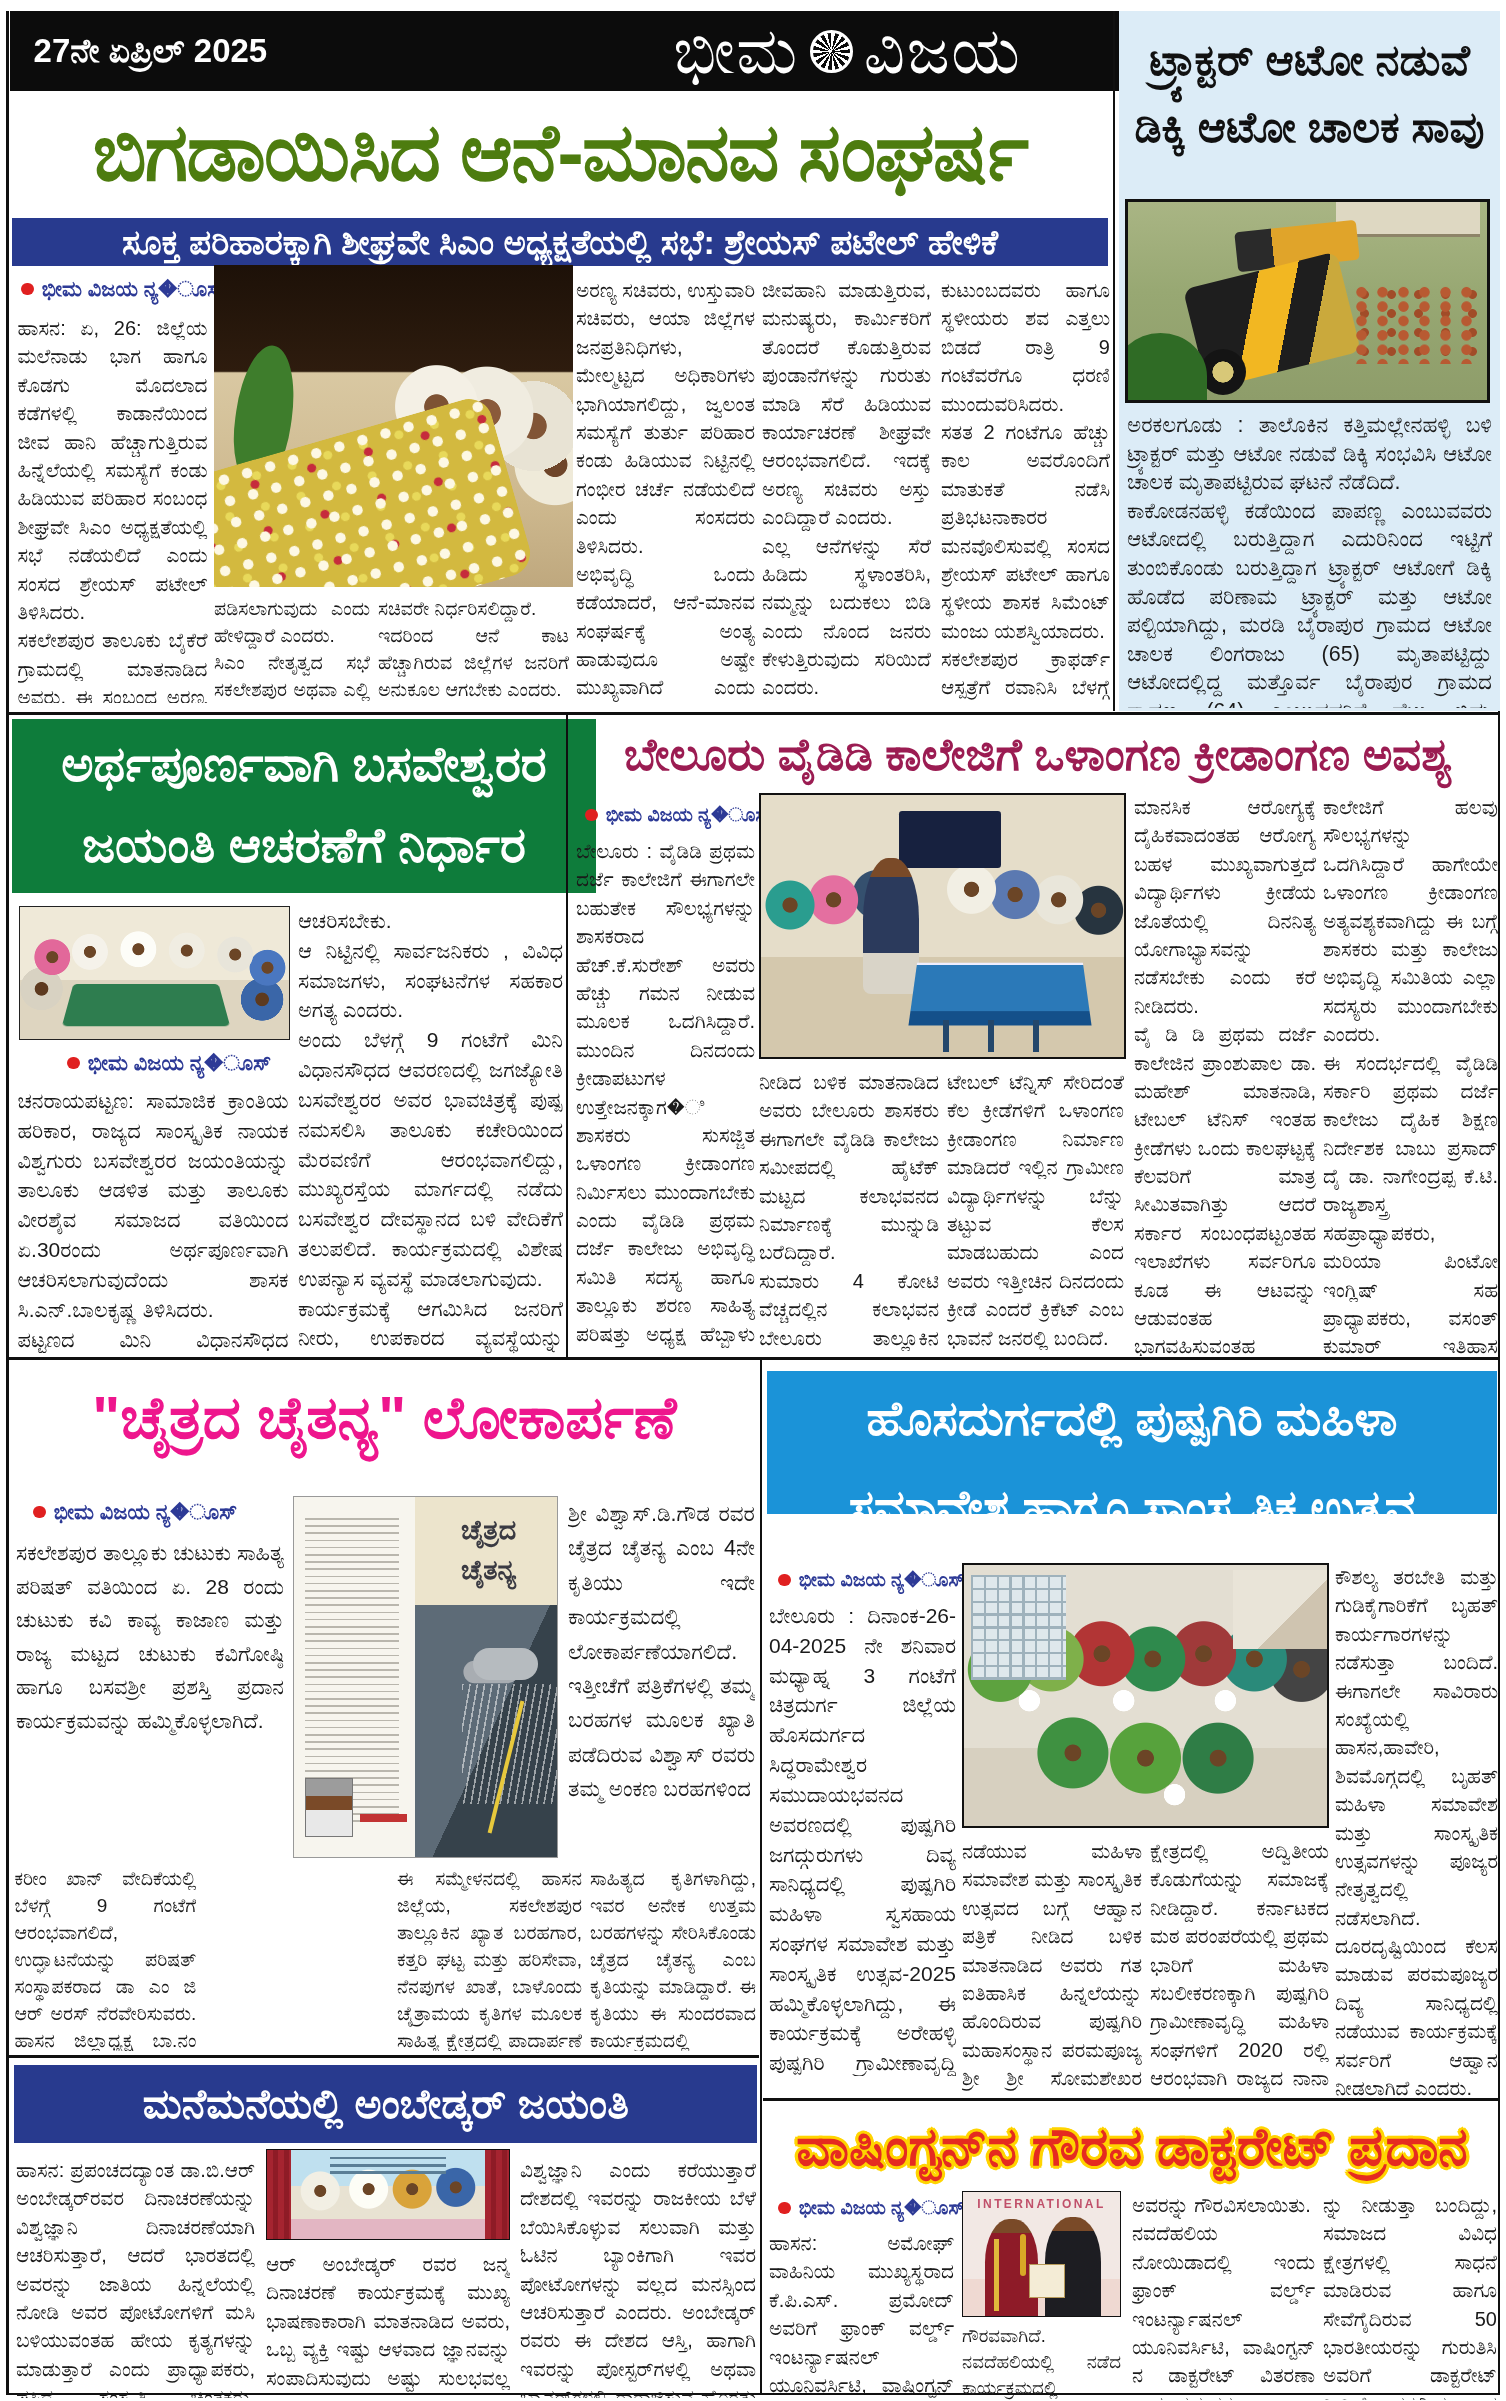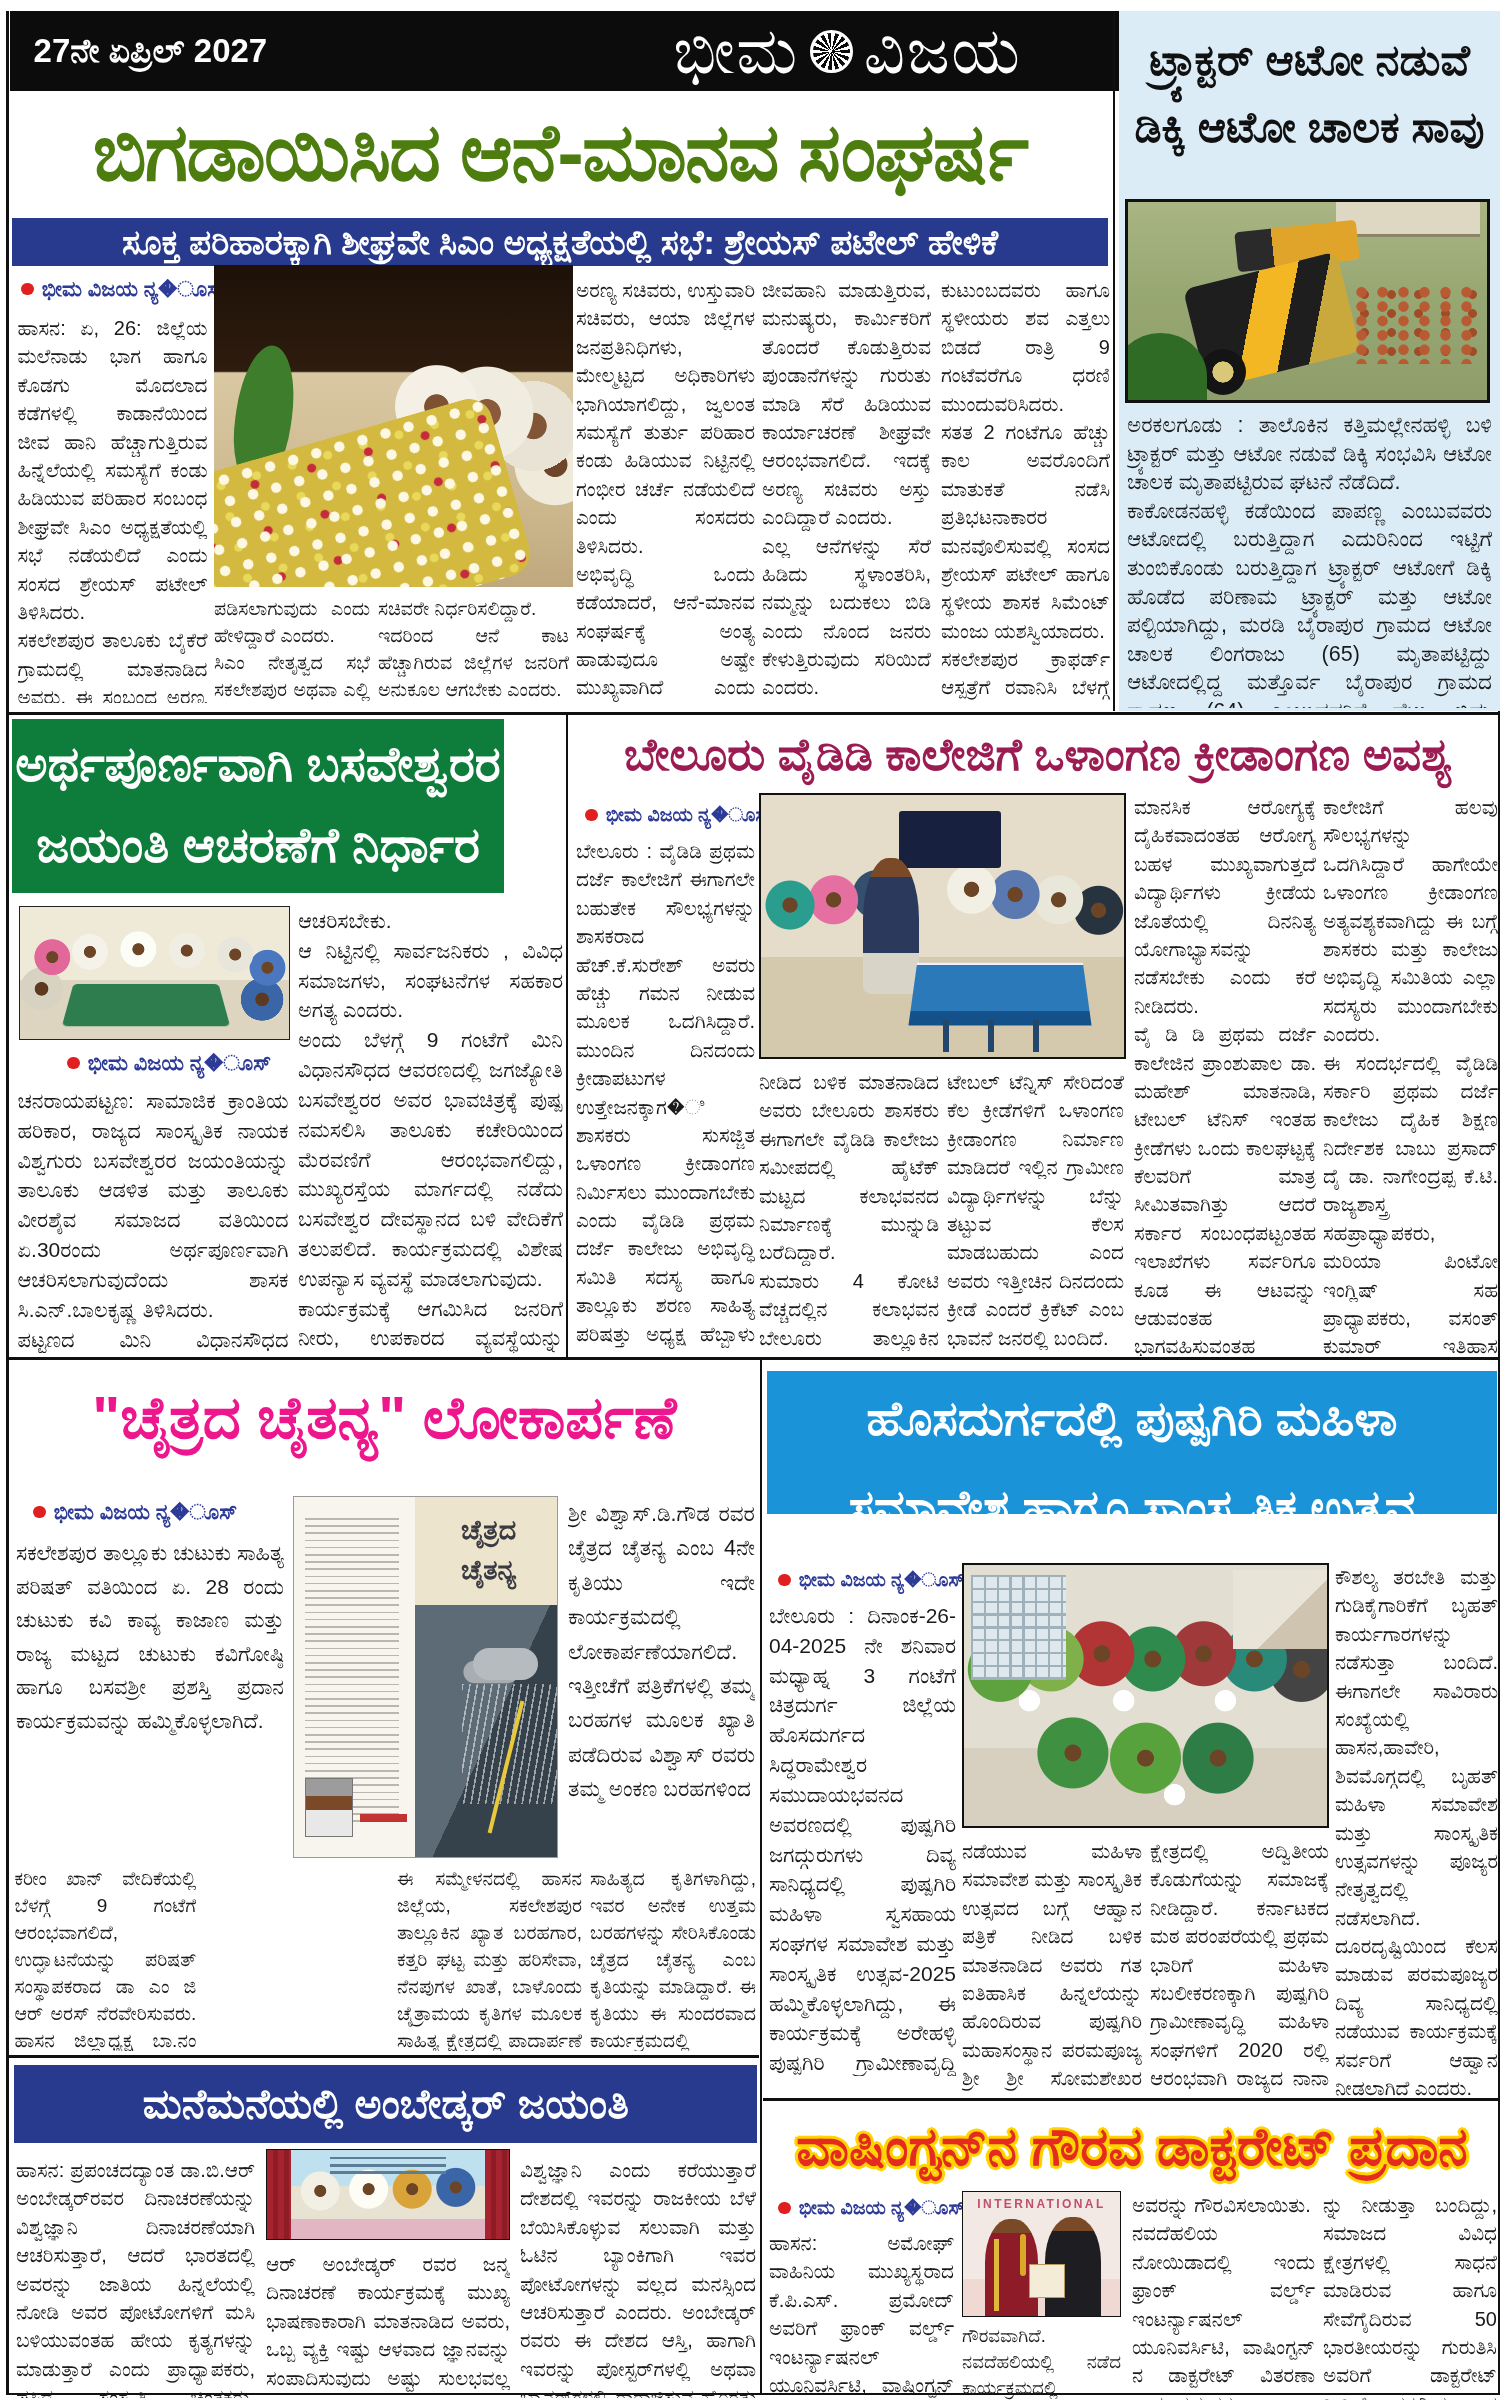--- a/index.html
+++ b/index.html
@@ -26,21 +26,21 @@
 </head>
 <body>
 
 <div id="page">
 
   <div class="rule" style="left:6.4px;top:11px;width:2.4px;height:2384px;"></div>
   <div class="rule" style="left:1498px;top:11px;width:2.4px;height:2384px;"></div>
   <div class="rule" style="left:6.4px;top:2393px;width:1494px;height:2.4px;"></div>
 
   <div id="hdr" class="abs">
-    <span class="date">27ನೇ ಏಪ್ರಿಲ್ 2027</span>
+    <span class="date">27ನೇ ಏಪ್ರಿಲ್ 2025</span>
     <span class="mast">
       <span>ಭೀಮ</span>
       <span class="wheel"></span>
       <span>ವಿಜಯ</span>
     </span>
     <span class="pg">02</span>
   </div>
 
   <div class="hl" style="left:12px;top:92px;width:1096px;height:121px;font-size:80px;line-height:121px;color:#4d7c0f;letter-spacing:-1.6px;">ಬಿಗಡಾಯಿಸಿದ ಆನೆ-ಮಾನವ ಸಂಘರ್ಷ</div>
   <div class="hl" style="left:12px;top:218px;width:1096px;height:48px;background:#283a8e;color:#fff;font-size:34px;line-height:48px;">ಸೂಕ್ತ ಪರಿಹಾರಕ್ಕಾಗಿ ಶೀಘ್ರವೇ ಸಿಎಂ ಅಧ್ಯಕ್ಷತೆಯಲ್ಲಿ ಸಭೆ: ಶ್ರೇಯಸ್ ಪಟೇಲ್ ಹೇಳಿಕೆ</div>
@@ -97,21 +97,21 @@
     <div class="fig" style="left:62%;top:42%;width:36%;height:40%;background:
          radial-gradient(circle,#b85a32 4.8px,rgba(0,0,0,0) 5.6px),radial-gradient(circle,#a14c28 4px,rgba(0,0,0,0) 4.8px);
          background-size:21px 14.4px,27px 19px;"></div>
     <div class="fig" style="left:-4%;top:66%;width:26%;height:44%;background:#2f6b25;border-radius:50% 50% 0 0;"></div>
   </div>
   <div class="col" style="left:1127px;top:411px;width:365px;height:297px;font-size:21.5px;line-height:1.33;">ಅರಕಲಗೂಡು : ತಾಲೊಕಿನ ಕತ್ತಿಮಲ್ಲೇನಹಳ್ಳಿ ಬಳಿ ಟ್ರ್ಯಾಕ್ಟರ್ ಮತ್ತು ಆಟೋ ನಡುವೆ ಡಿಕ್ಕಿ ಸಂಭವಿಸಿ ಆಟೋ ಚಾಲಕ ಮೃತಾಪಟ್ಟಿರುವ ಘಟನೆ ನೆಡೆದಿದೆ.
 ಕಾಕೋಡನಹಳ್ಳಿ ಕಡೆಯಿಂದ ಪಾಪಣ್ಣ ಎಂಬುವವರು ಆಟೋದಲ್ಲಿ ಬರುತ್ತಿದ್ದಾಗ ಎದುರಿನಿಂದ ಇಟ್ಟಿಗೆ ತುಂಬಿಕೊಂಡು ಬರುತ್ತಿದ್ದಾಗ ಟ್ರ್ಯಾಕ್ಟರ್ ಆಟೋಗೆ ಡಿಕ್ಕಿ ಹೊಡೆದ ಪರಿಣಾಮ ಟ್ರ್ಯಾಕ್ಟರ್ ಮತ್ತು ಆಟೋ ಪಲ್ಟಿಯಾಗಿದ್ದು, ಮರಡಿ ಬೈರಾಪುರ ಗ್ರಾಮದ ಆಟೋ ಚಾಲಕ ಲಿಂಗರಾಜು (65) ಮೃತಾಪಟ್ಟಿದ್ದು ಆಟೋದಲ್ಲಿದ್ದ ಮತ್ತೊರ್ವ ಬೈರಾಪುರ ಗ್ರಾಮದ ಪಾಪಣ್ಣ (64) ಎಂಬುವವರಿಗೆ ಪೆಟ್ಟು ಬಿದ್ದು ಗಾಯಗಳಾಗಿದ್ದು ಹಾಸನದ ಜಿಲ್ಲಾಸ್ಪತ್ರೆಗೆ ಸಾಗಿಸಲಾಗಿದ್ದು. ಸ್ಥಳಕ್ಕೆ ಅರಕಲಗೂಡು ಪೊಲಿಸರು ಸ್ಥಳಕ್ಕೆ ಭೇಟಿ ನೀಡಿ ಪರಿಶೀಲನೆ ನೆಡೆಸಿದ್ದಾರೆ.</div>
 
   <div class="rule" style="left:6.4px;top:712px;width:1494px;height:3.2px;"></div>
 
-  <div class="hl" style="left:12px;top:719px;width:492px;height:174px;background:#0e7c3b;color:#fff;font-size:49px;line-height:1.65;padding-top:4.8px;box-sizing:border-box;">ಅರ್ಥಪೂರ್ಣವಾಗಿ ಬಸವೇಶ್ವರರ
+  <div class="hl" style="left:12px;top:719px;width:584px;height:174px;background:#0e7c3b;color:#fff;font-size:49px;line-height:1.65;padding-top:4.8px;box-sizing:border-box;">ಅರ್ಥಪೂರ್ಣವಾಗಿ ಬಸವೇಶ್ವರರ
 ಜಯಂತಿ ಆಚರಣೆಗೆ ನಿರ್ಧಾರ</div>
   <div class="photo" style="left:19px;top:906px;width:271px;height:134px;border:1.6px solid #222;box-sizing:border-box;background:
        radial-gradient(circle at 12% 38%, #6b4526 0 5.6px, #e2689a 6.4px 17.5px, rgba(0,0,0,0) 18.3px),
        radial-gradient(circle at 26% 34%, #6b4526 0 5.6px, #f5f2ea 6.4px 17.5px, rgba(0,0,0,0) 18.3px),
        radial-gradient(circle at 44% 32%, #6b4526 0 5.6px, #fdfdf8 6.4px 17.5px, rgba(0,0,0,0) 18.3px),
        radial-gradient(circle at 62% 33%, #6b4526 0 5.6px, #f0ede2 6.4px 17.5px, rgba(0,0,0,0) 18.3px),
        radial-gradient(circle at 80% 36%, #6b4526 0 5.6px, #e8e5da 6.4px 17.5px, rgba(0,0,0,0) 18.3px),
        radial-gradient(circle at 92% 46%, #6b4526 0 5.6px, #4a77c0 6.4px 17.5px, rgba(0,0,0,0) 18.3px),
        radial-gradient(circle at 8% 62%, #5d3a1f 0 6.4px, #d8d2c2 7.2px 21px, rgba(0,0,0,0) 21.5px),
        radial-gradient(circle at 90% 70%, #5d3a1f 0 6.4px, #3a66a8 7.2px 21px, rgba(0,0,0,0) 21.5px),

